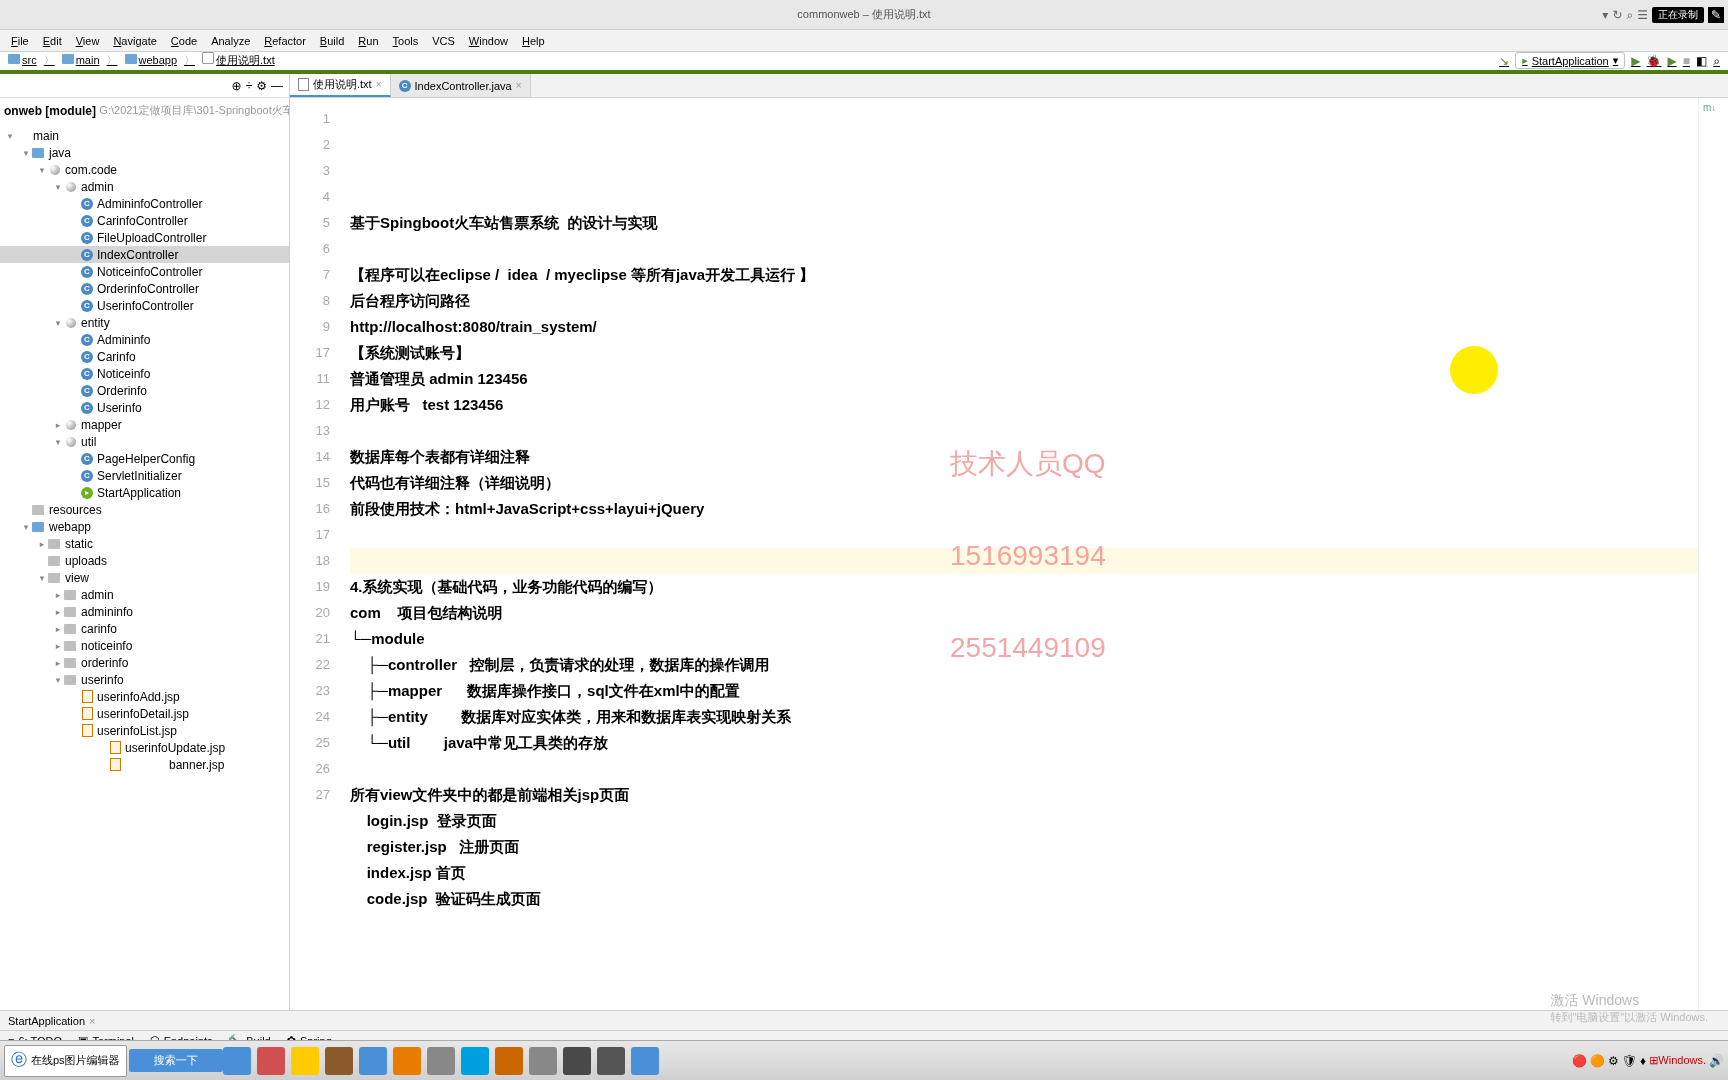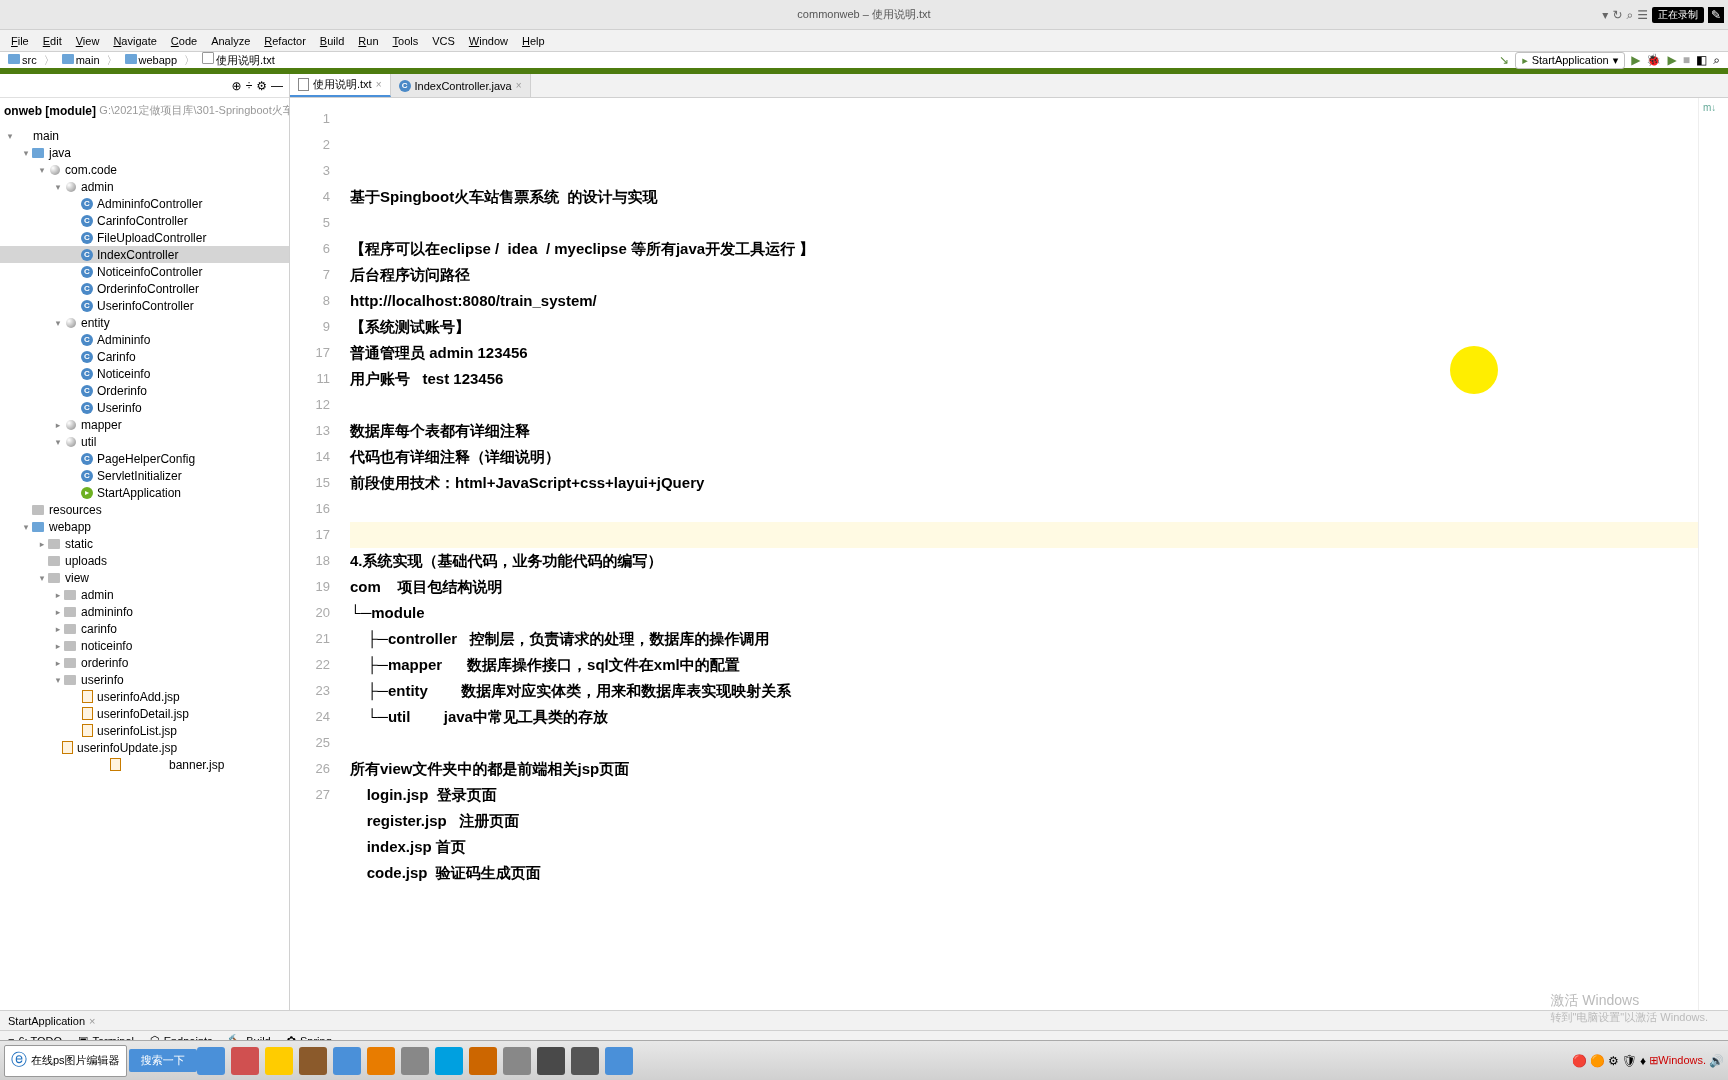--- a/index.html
+++ b/index.html
@@ -4,21 +4,21 @@
 <style>
 * { margin: 0; padding: 0; box-sizing: border-box; font-family: "Microsoft YaHei", Arial, sans-serif; }
 body { background: #fff; font-size: 12px; color: #000; overflow: hidden; width: 1728px; height: 1080px; position: relative; }
 .titlebar { height: 30px; background: #e8e8e8; display: flex; align-items: center; position: relative; border-bottom: 1px solid #d0d0d0; }
 .titlebar-center { position: absolute; left: 50%; transform: translateX(-50%); font-size: 11px; color: #555; }
 .titlebar-right { position: absolute; right: 4px; display: flex; align-items: center; gap: 4px; }
 .rec-badge { background: #000; color: #fff; padding: 1px 6px; font-size: 10px; border-radius: 2px; }
 .menubar { height: 22px; background: #f2f2f2; display: flex; align-items: center; padding: 0 4px; border-bottom: 1px solid #d0d0d0; }
 .menubar span { padding: 0 7px; font-size: 11px; cursor: default; }
 .menubar span u { text-decoration: underline; }
-.navbar { height: 22px; background: #fff; display: flex; align-items: center; padding: 0 8px; border-bottom: 6px solid #4d7c0f; }
+.navbar { height: 22px; background: #fff; display: flex; align-items: flex-start; padding: 0 8px; border-bottom: 4px solid #4d7c0f; text-decoration: underline; }
 .nav-left { display: flex; align-items: center; gap: 4px; font-size: 11px; }
 .nav-right { margin-left: auto; display: flex; align-items: center; gap: 6px; }
 .crumb-sep { color: #999; margin: 0 3px; }
 .run-config { border: 1px solid #c0c0c0; border-radius: 3px; padding: 1px 6px; font-size: 11px; display: flex; align-items: center; gap: 4px; }
 .blue-folder { width: 12px; height: 10px; background: #6ca5d8; display: inline-block; border-radius: 1px; margin-right: 2px; }
 .gray-folder { width: 12px; height: 10px; background: #bfbfbf; display: inline-block; border-radius: 1px; margin-right: 2px; }
 .file-ico { width: 12px; height: 12px; border: 1px solid #999; display: inline-block; border-radius: 1px; margin-right: 2px; background: #fff; }
 .main-area { display: flex; height: calc(1080px - 20px - 22px - 22px - 20px - 20px - 40px); }
 .sidebar { width: 290px; border-right: 1px solid #d0d0d0; display: flex; flex-direction: column; overflow: hidden; }
 .sb-header { height: 24px; border-bottom: 1px solid #e0e0e0; display: flex; align-items: center; padding: 0 6px; justify-content: flex-end; gap: 4px; }
@@ -48,21 +48,21 @@
 .right-gutter { width: 30px; border-left: 1px solid #eee; }
 .bottom-tabs { height: 20px; background: #f2f2f2; border-top: 1px solid #d0d0d0; display: flex; align-items: center; padding: 0 8px; font-size: 11px; gap: 16px; }
 .bottom-tab { display: flex; align-items: center; gap: 4px; }
 .statusbar { height: 20px; background: #f2f2f2; border-top: 1px solid #d0d0d0; display: flex; align-items: center; padding: 0 8px; font-size: 11px; color: #555; }
 .statusbar-right { margin-left: auto; display: flex; gap: 12px; align-items: center; }
 .activate { position: absolute; right: 20px; bottom: 55px; color: #bbb; font-size: 14px; text-align: left; }
 .activate .sub { font-size: 11px; }
 .taskbar { position: absolute; bottom: 0; left: 0; right: 0; height: 40px; background: linear-gradient(#e8e8e8, #d0d0d0); border-top: 1px solid #aaa; display: flex; align-items: center; padding: 0 4px; }
 .task-item { height: 32px; display: flex; align-items: center; padding: 0 6px; margin-right: 2px; border: 1px solid transparent; border-radius: 2px; }
 .task-item.active { background: #fff; border-color: #999; }
-.task-search { background: #4a90d9; color: #fff; padding: 4px 12px; font-size: 11px; border-radius: 2px; }
+.task-search { background: #4a90d9; color: #fff; padding: 4px 25px; font-size: 11px; border-radius: 2px; }
 .task-icons { display: flex; gap: 6px; }
 .task-icon { width: 28px; height: 28px; border-radius: 3px; display: flex; align-items: center; justify-content: center; font-size: 14px; }
 .task-right { margin-left: auto; display: flex; align-items: center; gap: 3px; }
 .start-tabs { height: 20px; background: #f2f2f2; border-top: 1px solid #d0d0d0; display: flex; align-items: center; padding: 0 8px; font-size: 11px; }
 </style>
 </head>
 <body>
 
 <div class="titlebar">
   <span class="titlebar-center">commonweb – 使用说明.txt</span>
@@ -376,21 +376,21 @@
             </span>
             <span>userinfoDetail.jsp</span>
           </div>
           <div class="tree-row" style="padding-left: 68px;">
             <span class="tree-arrow"></span>
             <span class="tree-icon">
               <span class="ico-jsp"></span>
             </span>
             <span>userinfoList.jsp</span>
           </div>
-          <div class="tree-row" style="padding-left: 48px;">
+          <div class="tree-row" style="padding-left: 96px;">
             <span class="tree-arrow"></span>
             <span class="tree-icon">
               <span class="ico-jsp"></span>
             </span>
             <span>userinfoUpdate.jsp</span>
           </div>
           <div class="tree-row" style="padding-left: 52px; gap: 44px;">
             <span class="tree-arrow"></span>
             <span class="tree-icon">
               <span class="ico-jsp"></span>
@@ -438,20 +438,25 @@
           <div>20</div>
           <div>21</div>
           <div>22</div>
           <div>23</div>
           <div>24</div>
           <div>25</div>
           <div>26</div>
           <div>27</div>
         </div>
       <div class="code" id="code">
+        <div class="watermark">
+          <div>技术人员QQ</div>
+          <div>1516993194</div>
+          <div>2551449109</div>
+        </div>
         <div class="yellow-dot"></div>
       <div class="code-line">基于Spingboot火车站售票系统  的设计与实现</div><div class="code-line"></div><div class="code-line">【程序可以在eclipse /  idea  / myeclipse 等所有java开发工具运行 】</div><div class="code-line">后台程序访问路径</div><div class="code-line">http://localhost:8080/train_system/</div><div class="code-line">【系统测试账号】</div><div class="code-line">普通管理员 admin 123456</div><div class="code-line">用户账号   test 123456</div><div class="code-line"></div><div class="code-line">数据库每个表都有详细注释</div><div class="code-line">代码也有详细注释（详细说明）</div><div class="code-line">前段使用技术：html+JavaScript+css+layui+jQuery</div><div class="code-line"></div><div class="code-line current"></div><div class="code-line">4.系统实现（基础代码，业务功能代码的编写）</div><div class="code-line">com    项目包结构说明</div><div class="code-line">└─module</div><div class="code-line">    ├─controller   控制层，负责请求的处理，数据库的操作调用</div><div class="code-line">    ├─mapper      数据库操作接口，sql文件在xml中的配置</div><div class="code-line">    ├─entity        数据库对应实体类，用来和数据库表实现映射关系</div><div class="code-line">    └─util        java中常见工具类的存放</div><div class="code-line"></div><div class="code-line">所有view文件夹中的都是前端相关jsp页面</div><div class="code-line">    login.jsp  登录页面</div><div class="code-line">    register.jsp   注册页面</div><div class="code-line">    index.jsp 首页</div><div class="code-line">    code.jsp  验证码生成页面</div></div>
       <div class="right-gutter">
         <div style="padding:4px;color:#6a9;font-size:10px">m↓</div>
       </div>
     </div>
   </div>
 </div>
 
 <div class="start-tabs">

